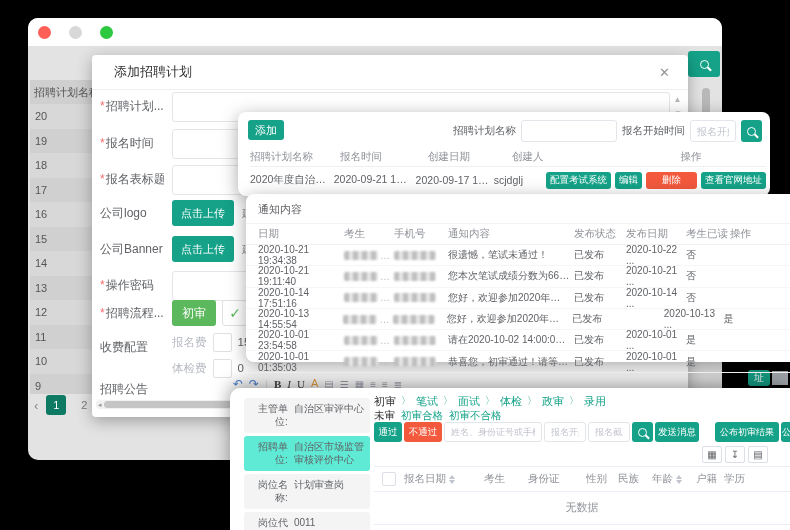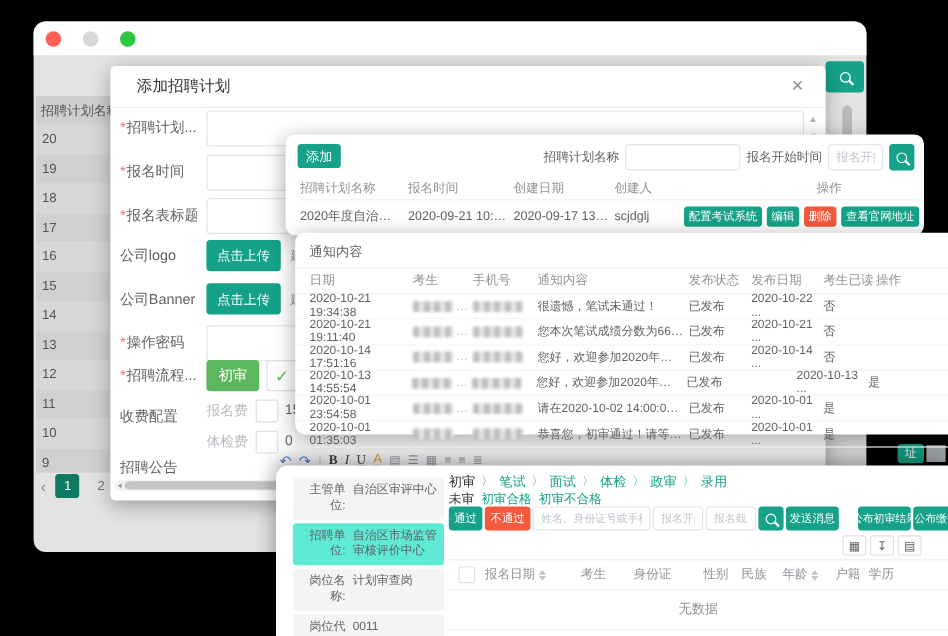--- a/index.html
+++ b/index.html
@@ -198,21 +198,21 @@
         <span style="margin-left: auto; width: 150px; text-align: center;">操作</span>
       </div>
     <div class="abs" style="left:12px;top:56px;right:4px;height:24px;display:flex;align-items:center;font-size:10.5px;">
       <span class="cell" style="width:90px;">2020年度自治区市场监...</span>
       <span class="cell" style="width:88px;">2020-09-21 10:00到2020...</span>
       <span class="cell" style="width:84px;">2020-09-17 13:58:35</span>
       <span class="cell" style="width:56px;">scjdglj</span>
       <span id="plan-actions" style="display:flex;gap:4px;margin-left:auto;">
           <button class="btn-teal" style="height: 17px; font-size: 9.5px; padding: 0px 4px;">配置考试系统</button>
           <button class="btn-teal" style="height: 17px; font-size: 9.5px; padding: 0px 4px;">编辑</button>
-          <button class="btn-red" style="height: 17px; font-size: 9.5px; padding: 0px 4px;">删除</button>
+          <button class="btn-red" style="height: 17px; font-size: 9.5px; padding: 0px 16px;">删除</button>
           <button class="btn-teal" style="height: 17px; font-size: 9.5px; padding: 0px 4px;">查看官网地址</button>
         </span>
     </div>
   </div>
 
   <div class="abs panel" style="left:246px;top:194px;width:561px;height:168px;z-index:30;">
     <div style="padding:8px 12px 6px;font-size:11px;color:#606266;border-bottom:1px solid #f3f3f3;">通知内容</div>
     <div id="notify-head" class="thead" style="display:flex;align-items:center;height:20px;padding:0 12px;border-bottom:1px solid #f0f0f0;">
         <span style="width: 86px;">日期</span>
         <span style="width: 50px;">考生</span>
@@ -363,21 +363,21 @@
       <button class="btn-teal" style="width:28px;height:20px;font-size:9.5px;">通过</button>
       <button class="btn-red" style="width:38px;height:20px;font-size:9.5px;">不通过</button>
       <input class="inp" style="width: 98px; height: 20px; font-size: 9px;" placeholder="姓名、身份证号或手机号">
       <input class="inp" style="width: 42px; height: 20px; font-size: 9px;" placeholder="报名开始">
       <input class="inp" style="width: 42px; height: 20px; font-size: 9px;" placeholder="报名截止">
       <button class="btn-teal" style="width:22px;height:20px;">
           <span class="mag"></span>
         </button>
       <button class="btn-teal" style="width:44px;height:20px;font-size:9.5px;">发送消息</button>
       <span style="flex:0 0 12px;"></span>
-      <button class="btn-teal" style="width:44px;height:20px;font-size:9px;">公布初审结果</button>
+      <button class="btn-teal" style="width:64px;height:20px;font-size:9px;">公布初审结果</button>
       <button class="btn-teal" style="width:56px;height:20px;font-size:9px;">公布缴费通知</button>
     </div>
 
     <div class="abs" id="review-tools" style="right:22px;top:58px;display:flex;gap:3px;">
         <button class="ico-btn">▦</button>
         <button class="ico-btn">↧</button>
         <button class="ico-btn">▤</button>
       </div>
 
     <div class="abs thead" id="review-head" style="left:144px;top:78px;right:0;height:24px;display:flex;align-items:center;border-top:1px solid #ebeef5;border-bottom:1px solid #ebeef5;">

